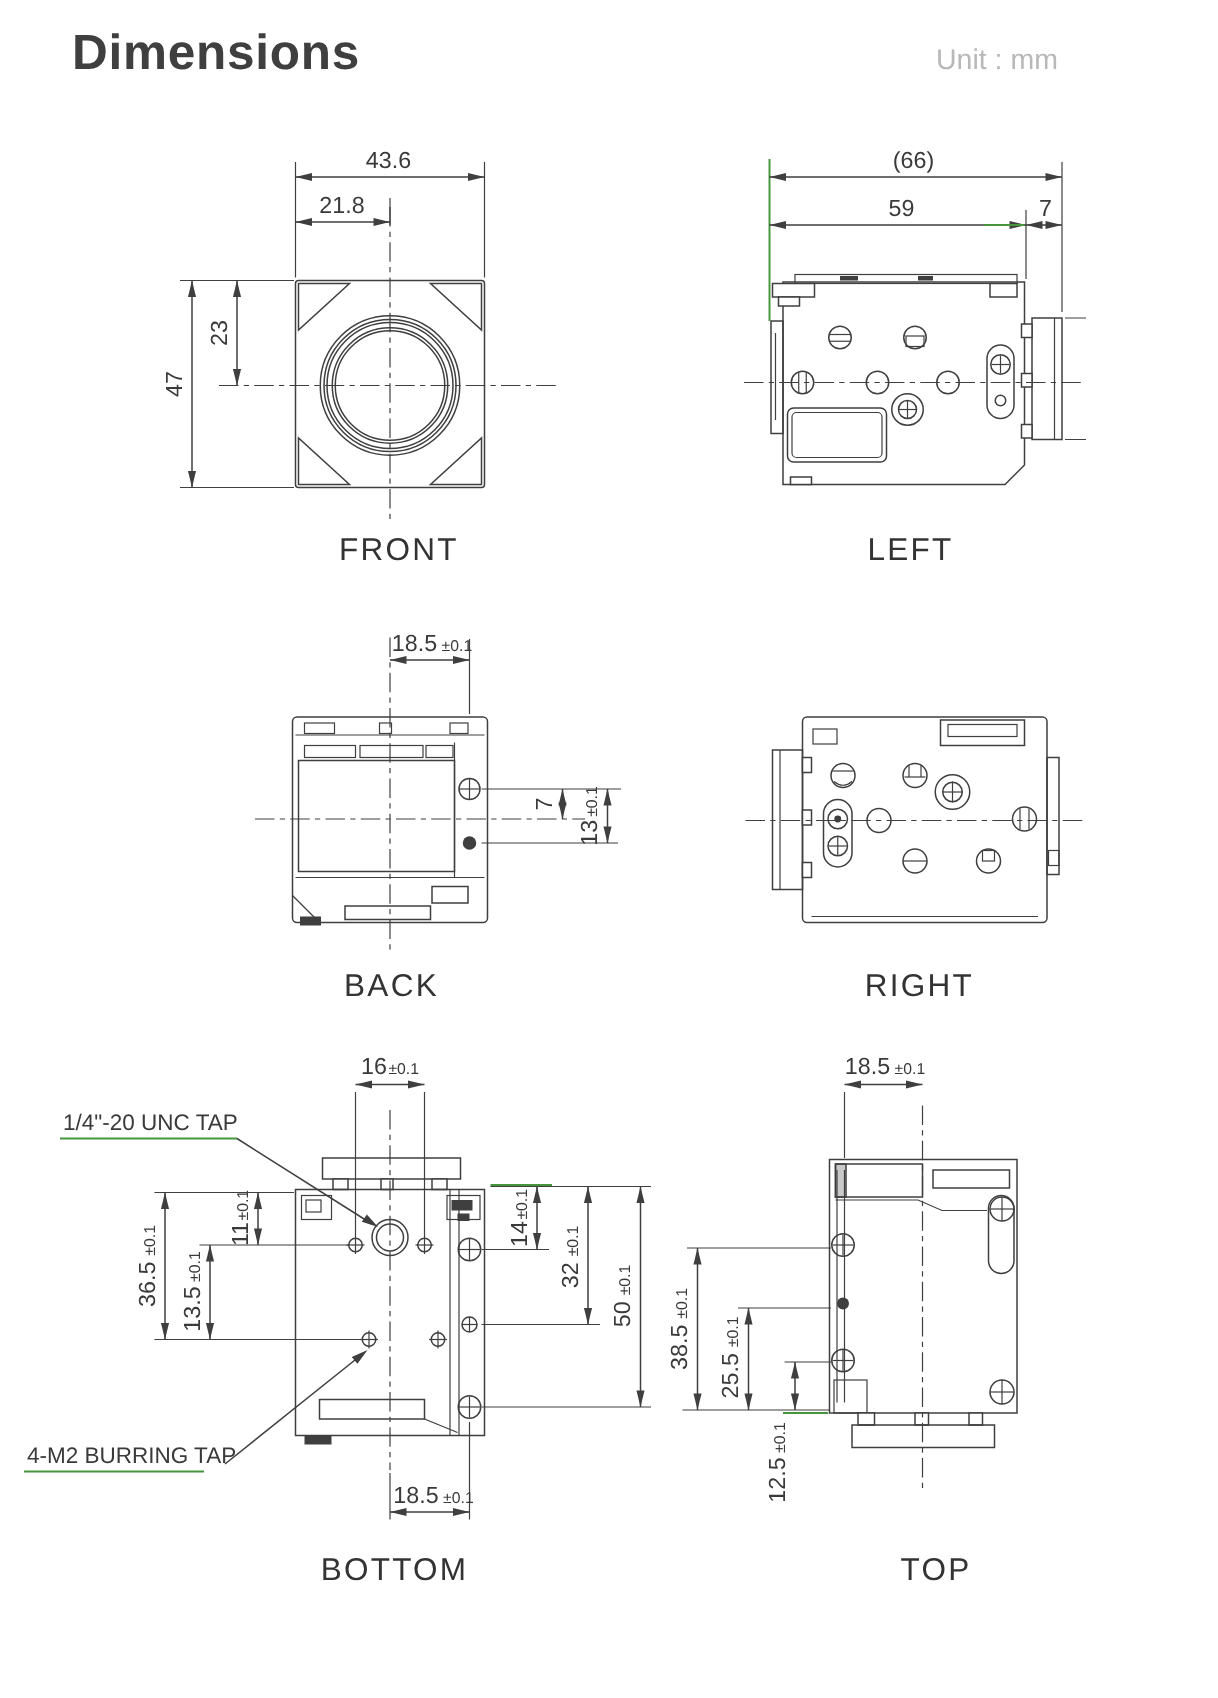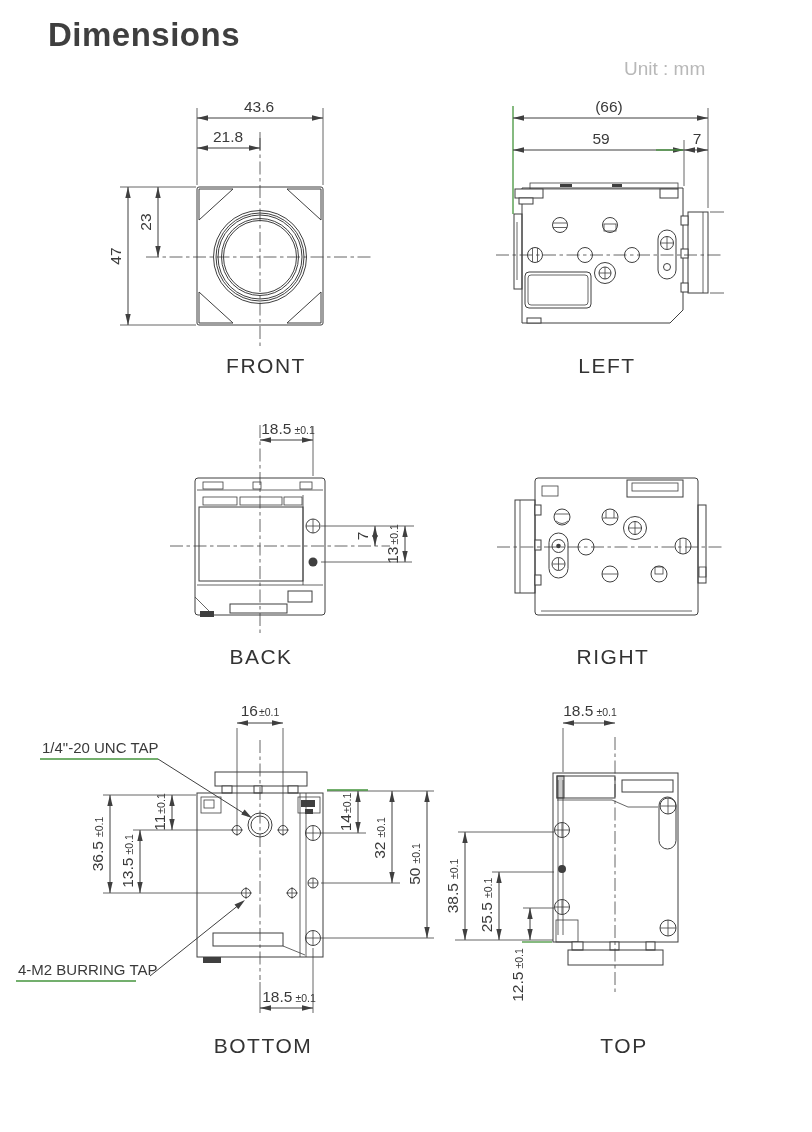--- a/index.html
+++ b/index.html
@@ -1,20 +1,20 @@
 <!DOCTYPE html>
 <html><head>
 <meta charset="utf-8">
 <style>
   html,body{margin:0;padding:0;background:#ffffff;}
   #page{position:relative;width:724px;height:1132px;background:#ffffff;overflow:hidden;
         font-family:"Liberation Sans",sans-serif;}
   #page-title{position:absolute;left:48px;top:16px;font-size:33px;font-weight:bold;
         color:#3f3f3f;letter-spacing:0.5px;margin:0;}
-  #unit-label{position:absolute;left:624px;top:30px;font-size:19px;color:#b8b8b8;margin-top:28px;}
+  #unit-label{position:absolute;left:624px;top:30px;font-size:19px;color:#b8b8b8;}
   svg{position:absolute;left:0;top:0;}
   .s{stroke:#3f3f3f;fill:none;stroke-width:1;}
   .thin{stroke:#3f3f3f;fill:none;stroke-width:0.8;}
   .ext{stroke:#3f3f3f;fill:none;stroke-width:0.8;}
   .cl{stroke:#3f3f3f;fill:none;stroke-width:0.8;stroke-dasharray:13 3.5 3.5 3.5;}
   .diml{stroke:#3f3f3f;fill:none;stroke-width:1;marker-start:url(#arw);marker-end:url(#arw);}
   .grn{stroke:#45953c;fill:none;stroke-width:1.3;}
   .blk{fill:#3f3f3f;stroke:none;}
   .wht{fill:#ffffff;stroke:#3f3f3f;stroke-width:1;}
   .gry{fill:#c9c9c9;stroke:#3f3f3f;stroke-width:1;}

